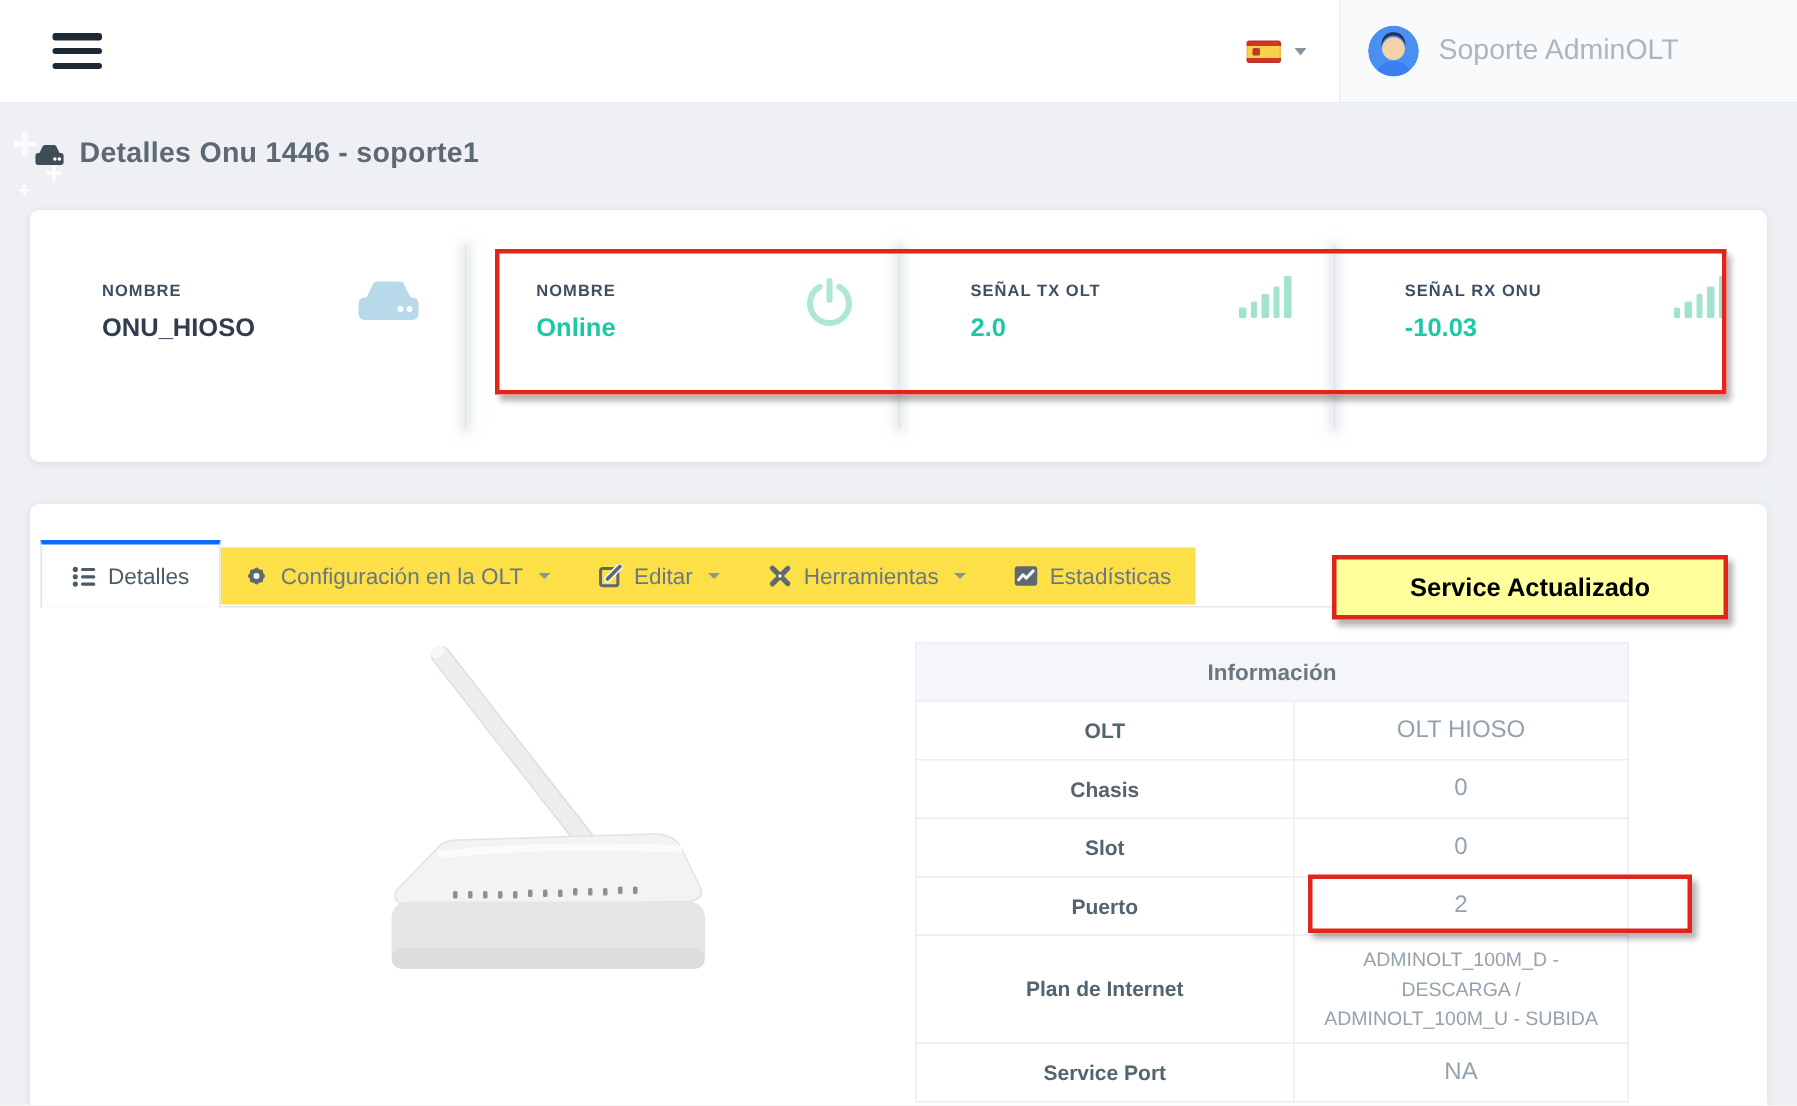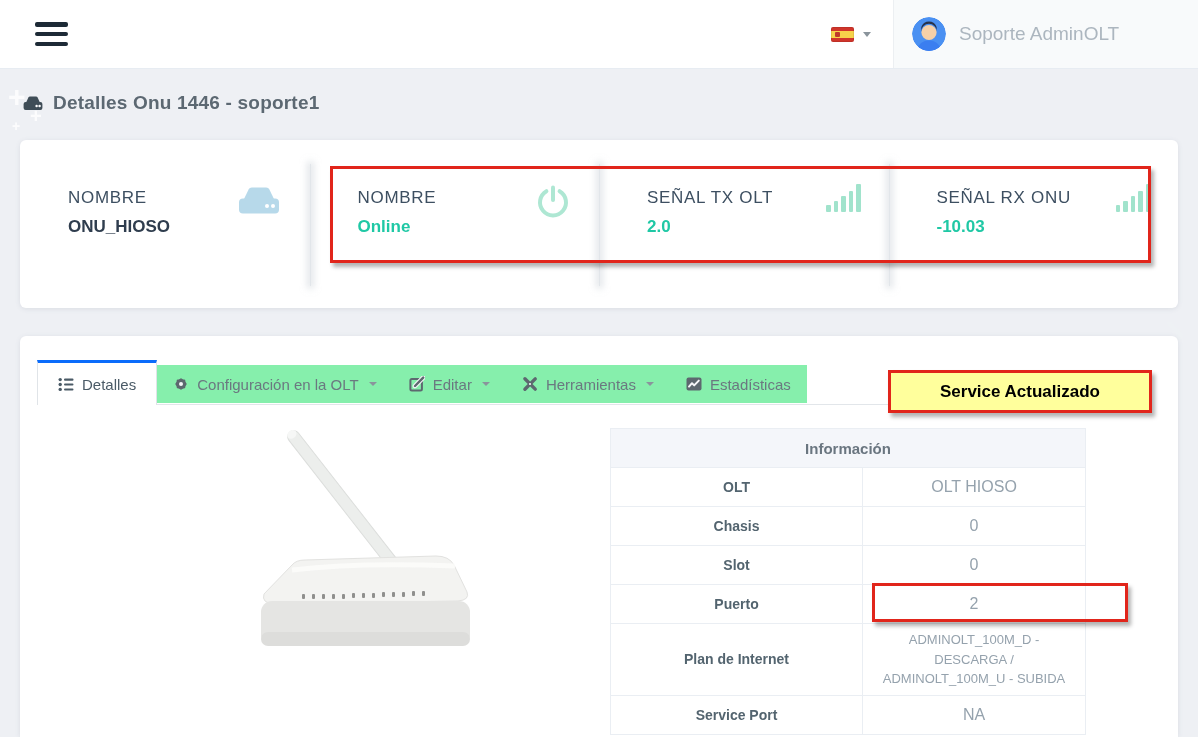--- a/index.html
+++ b/index.html
@@ -38,21 +38,21 @@
   .titlebar { position:absolute; left:22px; top:92px; display:flex; align-items:center; gap:9px; }
   .page-title { font-size:19px; font-weight:700; color:#5c6872; letter-spacing:.2px; }
 
   
   .card { position:absolute; background:#ffffff; border-radius:6px; box-shadow:0 1px 5px rgba(90,100,120,.13); }
   .stats-card { left:20px; top:140px; width:1158px; height:168px; display:flex; }
   .main-card  { left:20px; top:336px; width:1158px; height:401px; border-radius:6px 6px 0 0; }
 
   
   .stat { position:relative; width:289.5px; padding:48px 0 0 48px; }
-  .stat-label { font-size:17px; font-weight:400; letter-spacing:.7px; color:#3d4f61; margin-bottom:9px; }
+  .stat-label { font-size:11px; font-weight:700; letter-spacing:.7px; color:#3d4f61; margin-bottom:9px; }
   .stat-value { font-size:17px; font-weight:700; color:#2f3d4e; }
   .stat-value.teal { color:#1fc8a5; }
   .stat-icon { position:absolute; right:28px; top:44px; }
   .col-divider { position:absolute; top:24px; width:1px; height:122px; background:#e2e6ea;
     box-shadow:0 0 7px 2.5px rgba(195,202,210,.55); }
 
   
   .bars { display:flex; align-items:flex-end; gap:3px; height:28px; }
   .bars i { display:block; width:4.5px; background:#a1e3cc; border-radius:1px; }
 
@@ -61,30 +61,30 @@
   .red-rect-1 { left:330px; top:166px; width:821px; height:97px; }
   .red-rect-2 { left:872px; top:583px; width:256px; height:39px; }
   .status-box {
     position:absolute; left:888px; top:370px; width:264px; height:43px;
     background:#ffff9c; border:3px solid #e1251b; box-shadow:3px 4px 4px rgba(0,0,0,.30);
     display:flex; align-items:center; justify-content:center;
     font-size:17px; font-weight:700; color:#000;
   }
 
   
-  .tabs-row { position:absolute; left:37px; top:360px; width:1108px; height:45px; display:flex; }
+  .tabs-row { position:absolute; left:27px; top:360px; width:1108px; height:45px; display:flex; }
   .tabs-row::after { content:""; position:absolute; left:0; bottom:0; width:100%; height:1px; background:#e2e6ea; }
   .tab { display:flex; align-items:center; gap:8px; font-size:15px; cursor:pointer; white-space:nowrap; }
   .tab.active {
     height:45px; padding:0 20px; background:#fff; color:#49596
 5; font-weight:400;
     border:1px solid #e0e4e8; border-top:3px solid #0b6cfb; border-bottom:none;
     position:relative; z-index:2; margin-bottom:-2px; color:#4a5a66;
   }
-  .tab-group { display:flex; margin-top:5px; height:38px; background:#86efac; z-index:1; }
+  .tab-group { display:flex; margin-top:5px; height:38px; background:#fde047; z-index:1; }
   .tab.inactive { padding:0 16px; color:#6b7880; }
   .tab .dd-caret { width:0; height:0; border-left:4px solid transparent; border-right:4px solid transparent; border-top:4.5px solid #8a949c; margin-left:2px; }
 
   
   .info-table { position:absolute; left:610px; top:428px; width:476px; border-collapse:collapse; }
   .info-table th, .info-table td { border:1px solid #eaeef3; text-align:center; vertical-align:middle; }
   .info-table th { height:39px; background:#f4f6fa; font-size:15px; font-weight:700; color:#6a7680; }
   .info-table td { height:39px;text-align:center; }
   .info-table td.lbl { width:283px; font-size:14px; font-weight:700; color:#53646f; }
   .info-table td.val { width:234px; font-size:16px; color:#95a2ad; }

